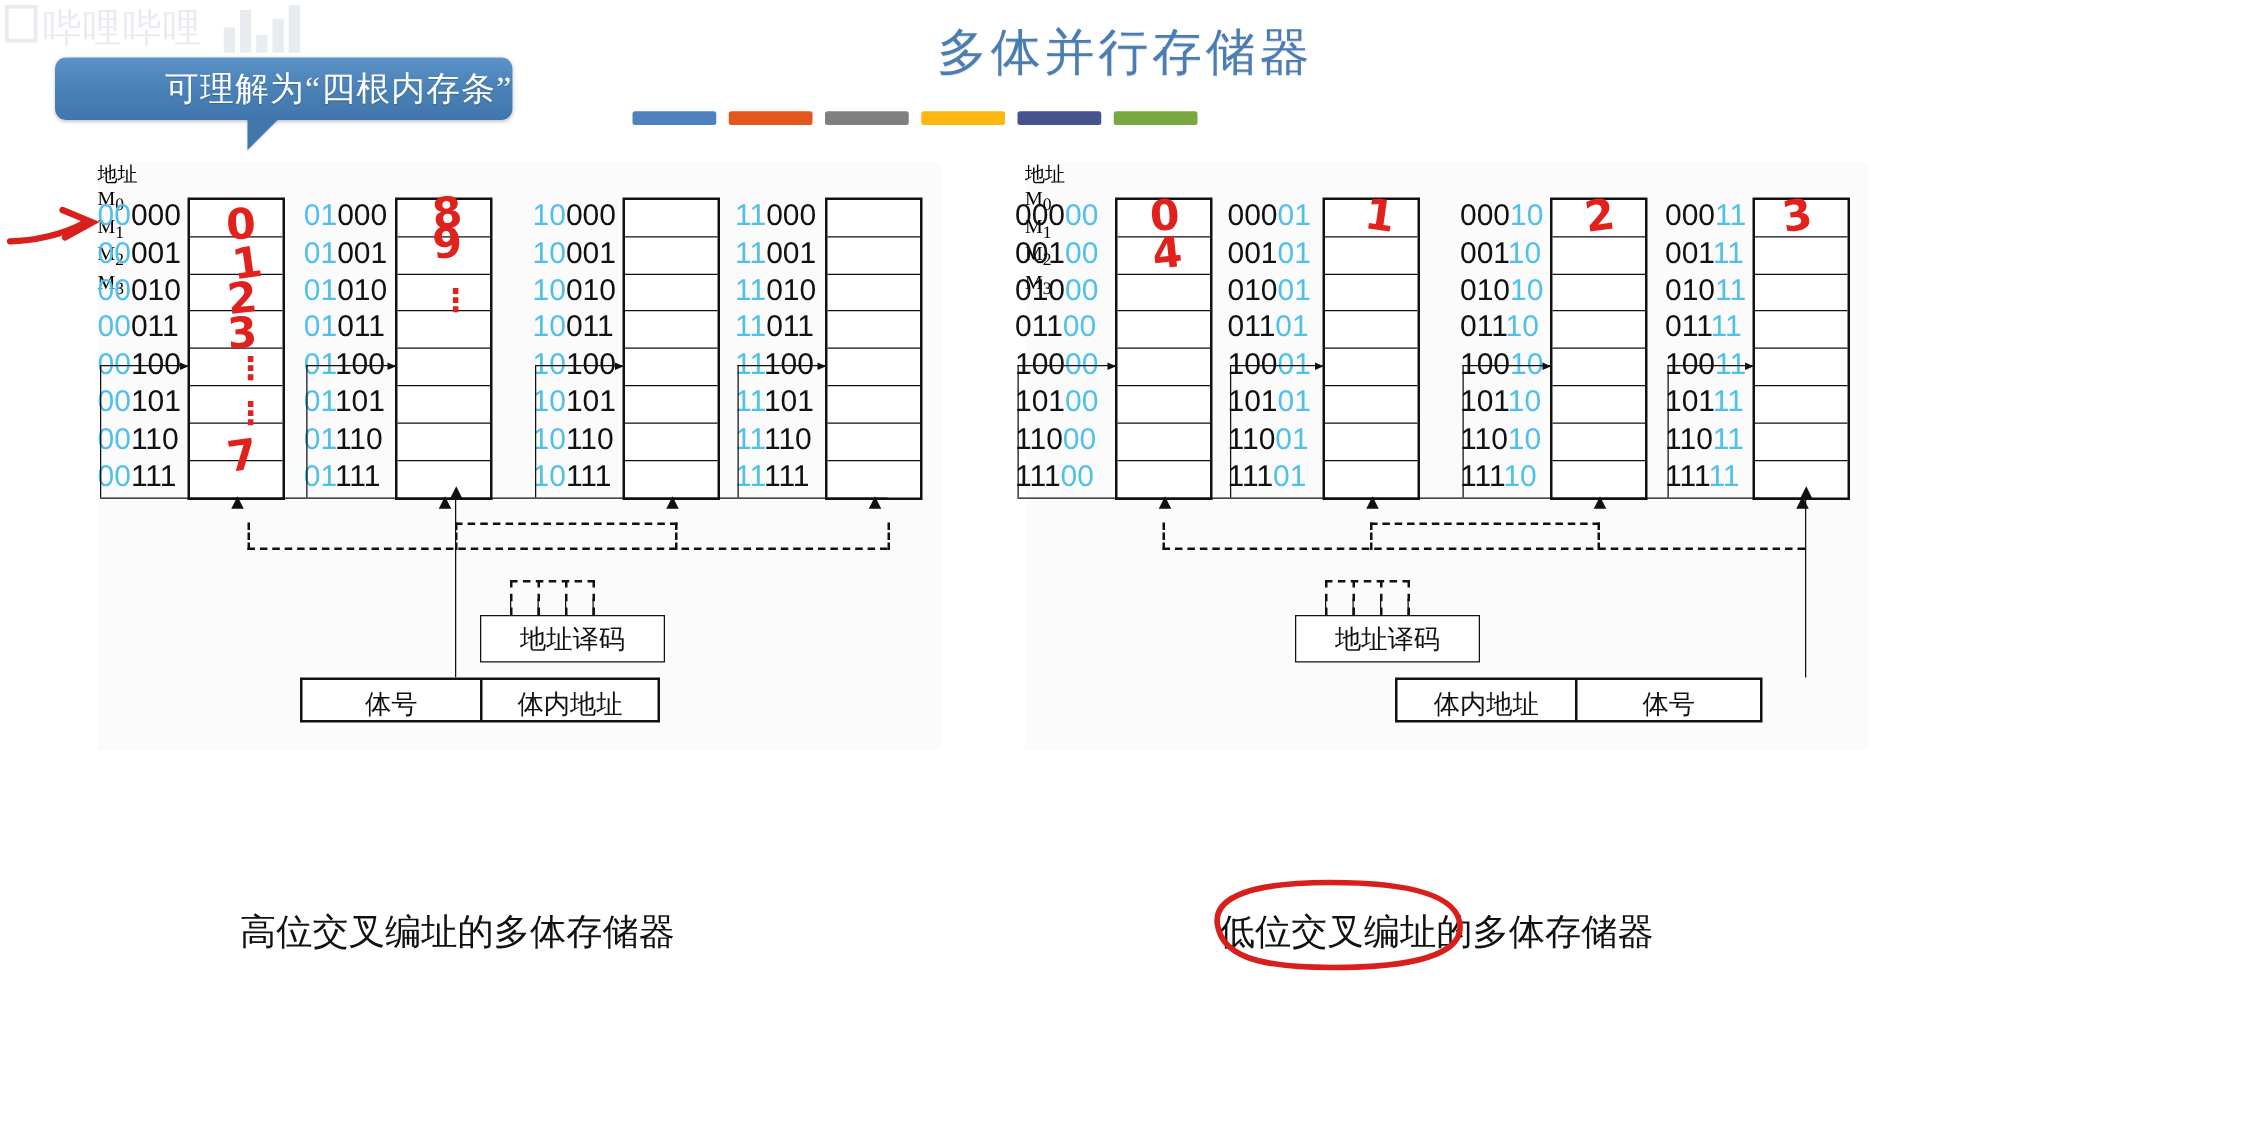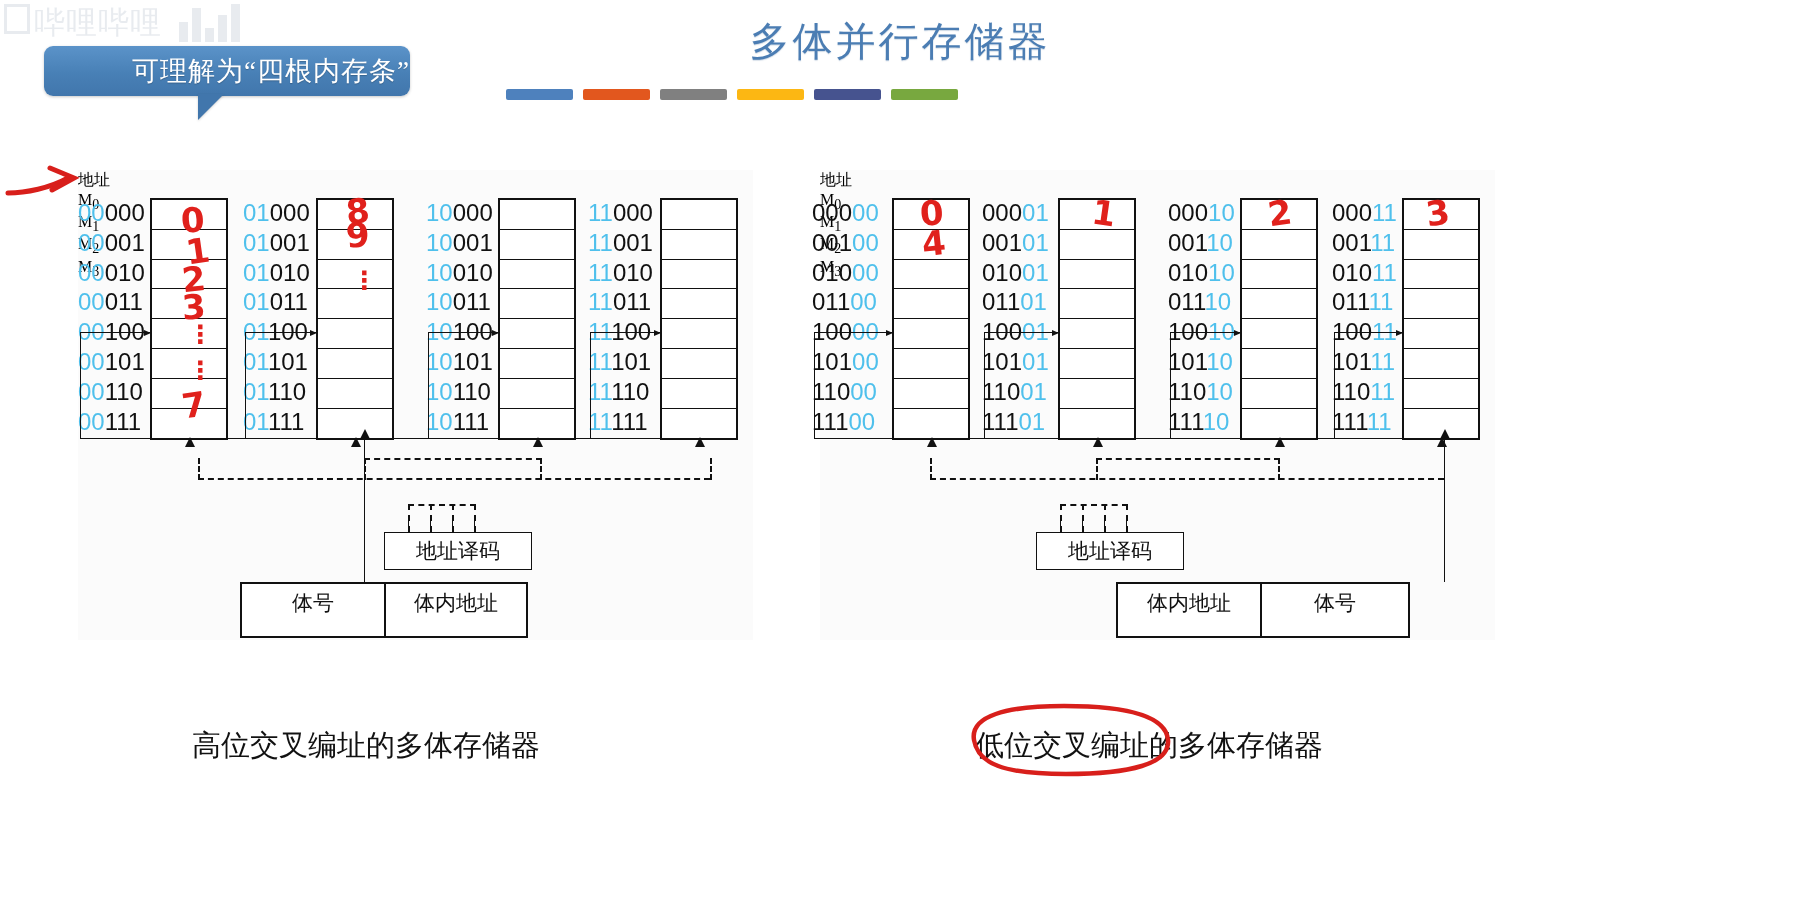--- a/index.html
+++ b/index.html
@@ -59,21 +59,21 @@
     text-shadow:0 1px 1px rgba(0,0,0,.22);
   }
   .callout-tail {
     position:absolute; left:198px; top:94px; width:0; height:0;
     border-left:26px solid #4176ac;
     border-bottom:26px solid transparent;
     filter:drop-shadow(0 1px 1px rgba(0,0,0,.18));
   }
 
   
-  .panel { position:absolute; top:130px; height:470px; background:#fbfbfb;margin-top:40px; }
+  .panel { position:absolute; top:130px; height:470px; background:#fbfbfb; }
   .panel.left  { left:78px;  width:675px; }
   .panel.right { left:820px; width:675px; }
   .blabel sub { font-size:14px; }
 
   .addrcol {
     position:absolute; top:28px; font-size:24px; line-height:29.8px;
     color:#111; letter-spacing:0px; white-space:nowrap;
     font-family:"Liberation Sans","DejaVu Sans",sans-serif;
   }
   .addrcol div { height:29.8px; }
@@ -112,21 +112,21 @@
 
   .decoder {
     position:absolute; border:1.8px solid #111; background:#fff;
     font-size:21px; text-align:center; color:#111;
     font-family:"Liberation Serif","DejaVu Serif",serif;
   }
   .fieldbar {
     position:absolute; display:flex; border:2px solid #111; background:#fff;
   }
   .fieldbar > div {
-    font-size:21px; text-align:center; color:#111; line-height:38px; height:52px;
+    font-size:21px; text-align:center; color:#111; line-height:38px; height:32px;
     font-family:"Liberation Serif","DejaVu Serif",serif;
   }
   .fieldbar > div + div { border-left:2px solid #111; }
 
   .caption {
     position:absolute; font-size:29px; color:#111; white-space:nowrap;
     font-family:"Liberation Serif","DejaVu Serif",serif;
   }
 
   

